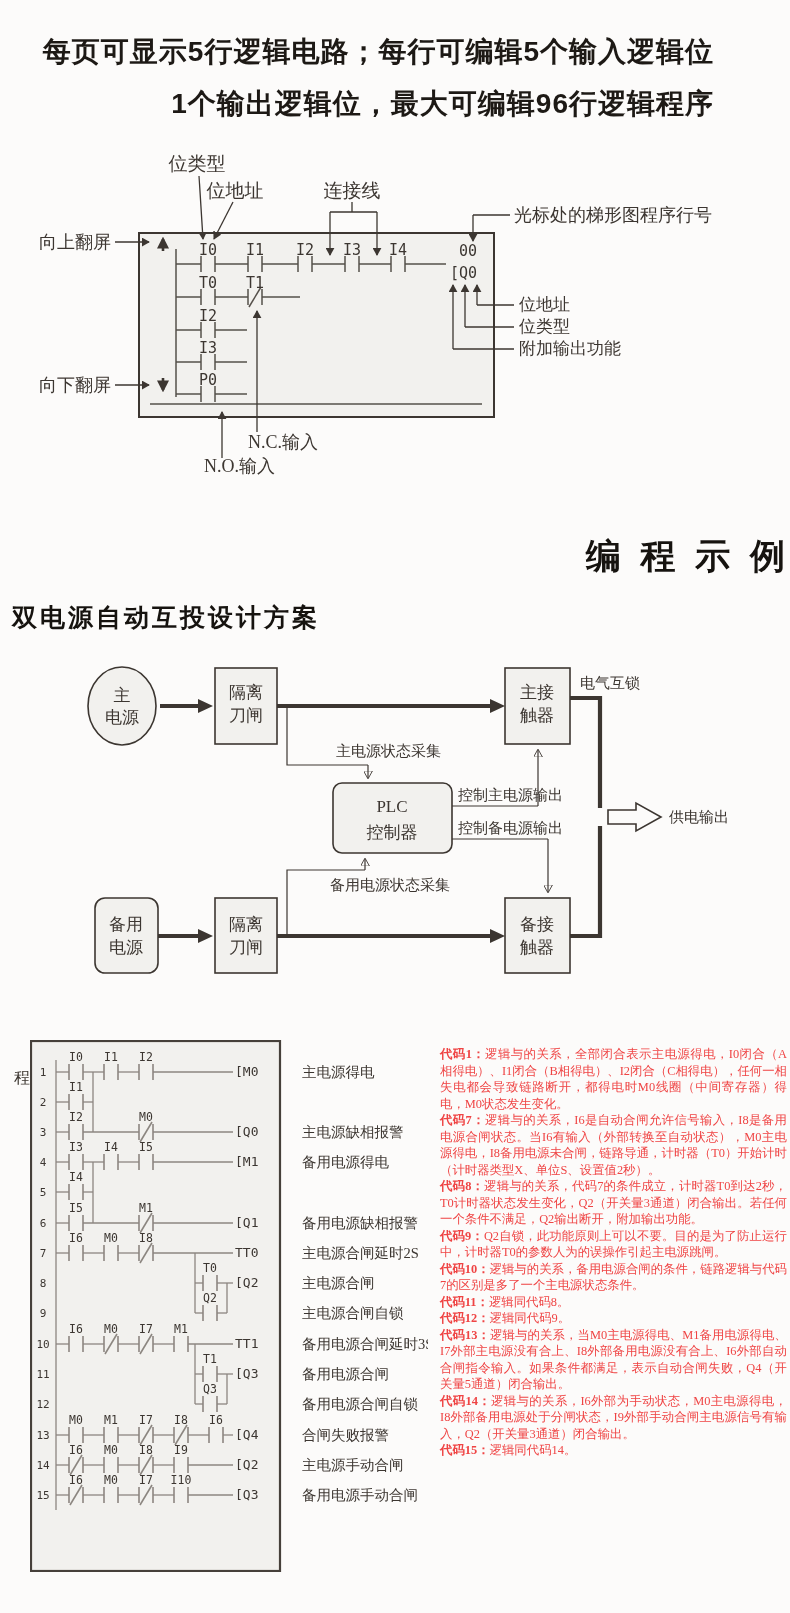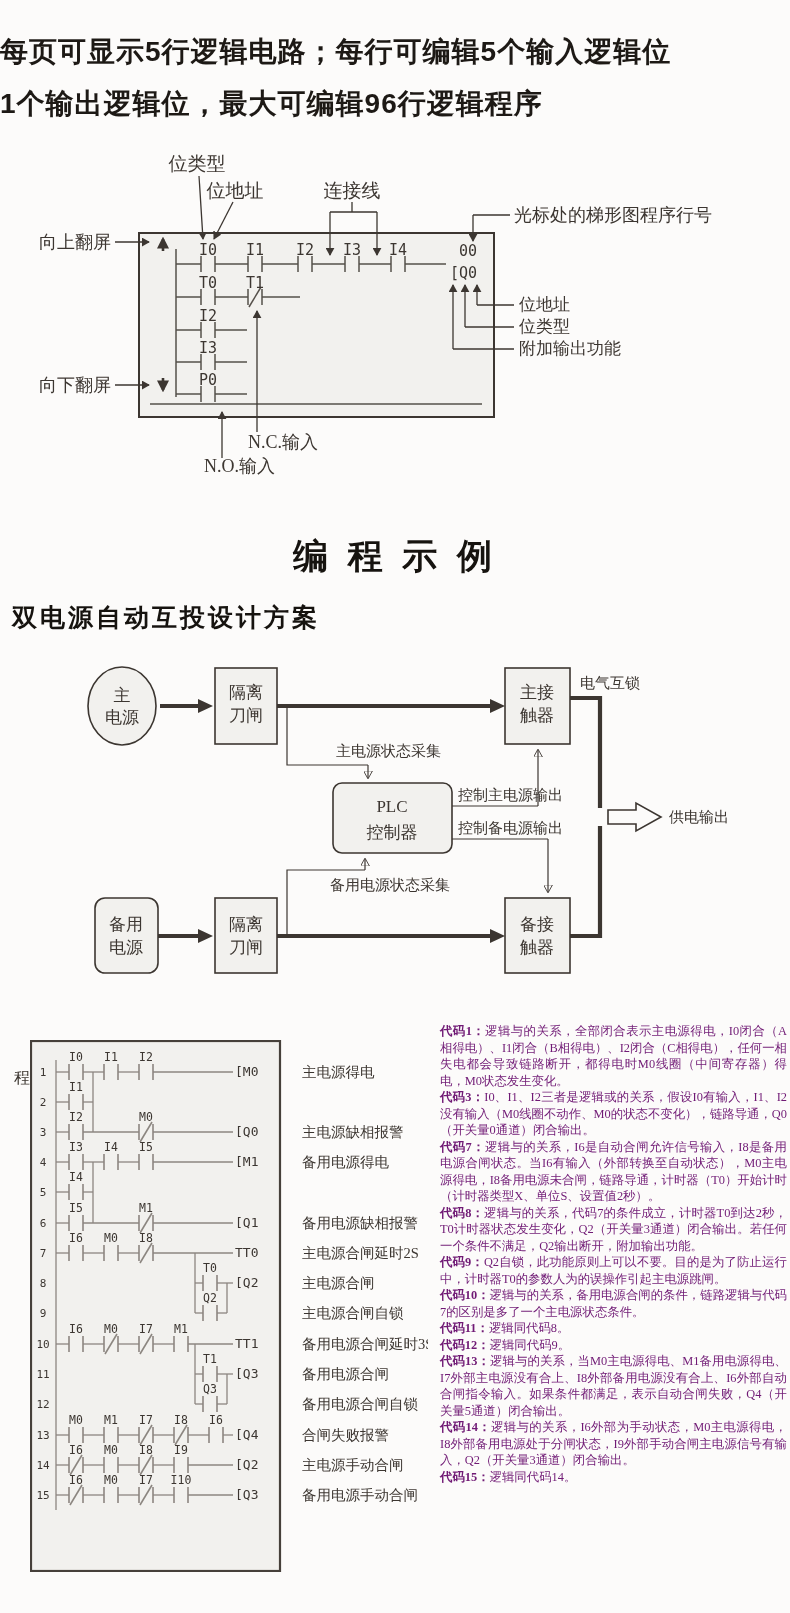--- a/index.html
+++ b/index.html
@@ -1,21 +1,21 @@
 <!DOCTYPE html>
 <html><head>
 <meta charset="utf-8">
 <style>
   html,body{margin:0;padding:0;}
   body{font-family:"Liberation Sans", sans-serif; background:#ffffff;}
   .page{position:relative;width:790px;height:1613px;background:#fcfbfa;overflow:hidden;color:#3a342e;}
   .abs{position:absolute;}
-  .hdr{left:0;top:26px;width:714px;text-align:left;font-weight:bold;color:#1d1915;
+  .hdr{left:0;top:26px;width:714px;text-align:right;font-weight:bold;color:#1d1915;
        font-size:28px;line-height:52px;letter-spacing:1px;}
-  .sec-title{left:0;top:533px;width:790px;text-align:center;font-weight:bold;color:#16130f;
+  .sec-title{left:0;top:533px;width:790px;text-align:right;font-weight:bold;color:#16130f;
        font-size:35px;letter-spacing:5px;}
   .sec-sub{left:0;top:601px;width:790px;text-align:left;font-weight:bold;color:#16130f;
        font-size:25px;letter-spacing:3px;margin-left:12px;}
   .prog-label{left:14px;top:1028px;font-family:"Liberation Serif",serif;font-size:16px;color:#3a342e;margin-top:40px;}
   svg text{fill:#3c3631;}
   .cjk{font-family:"Liberation Serif",serif;}
   
   .fbox{fill:#f2f1ee;stroke:#3c3631;stroke-width:2;}
   .lad line{stroke:#55504a;stroke-width:1.5;fill:none;}
   .ann line{stroke:#3c3631;stroke-width:1.3;fill:none;}
@@ -32,22 +32,22 @@
   .hollow{fill:#fcfbfa;stroke:#3c3631;stroke-width:1.6;}
   
   .pbox{fill:#f2f1ee;stroke:#46403a;stroke-width:2.2;}
   .pl{stroke:#8c8680;stroke-width:1.3;}
   .pl2{stroke:#8c8680;stroke-width:1.6;}
   .pnum{font-family:"DejaVu Sans Mono",monospace;font-size:11px;}
   .plab{font-family:"DejaVu Sans Mono",monospace;font-size:11.5px;}
   .pout{font-family:"DejaVu Sans Mono",monospace;font-size:13px;}
   .pdesc{font-family:"Liberation Serif",serif;font-size:14.5px;}
   
-  .notes{left:440px;top:1023px;width:347px;font-family:"Liberation Serif",serif;
-         font-size:12.4px;line-height:16.5px;text-align:justify;color:#701a75;}
+  .notes{left:440px;top:1046px;width:347px;font-family:"Liberation Serif",serif;
+         font-size:12.4px;line-height:16.5px;text-align:justify;color:#ef4444;}
   .notes p{margin:0;}
   .nl{font-weight:bold;}
 </style>
 </head>
 <body>
 
 <div class="page">
 
   <div class="abs hdr">
     <div>每页可显示5行逻辑电路；每行可编辑5个输入逻辑位</div>
@@ -446,21 +446,20 @@
       <text x="116" y="444" class="plab" text-anchor="middle">I7</text>
       <line x1="144" y1="447" x2="144" y2="463" class="pl2"></line>
       <line x1="158" y1="447" x2="158" y2="463" class="pl2"></line>
       <text x="151" y="444" class="plab" text-anchor="middle">I10</text>
       <text x="205" y="459" class="pout">[Q3</text>
       <text x="272" y="460" class="pdesc">备用电源手动合闸</text>
     </svg>
 
   <div class="abs notes">
     <p class="note"><span class="nl">代码1：</span><span>逻辑与的关系，全部闭合表示主电源得电，I0闭合（A相得电）、I1闭合（B相得电）、I2闭合（C相得电），任何一相失电都会导致链路断开，都得电时M0线圈（中间寄存器）得电，M0状态发生变化。</span></p>
-    <p class="note"><span class="nl">代码3：</span><span>I0、I1、I2三者是逻辑或的关系，假设I0有输入，I1、I2没有输入（M0线圈不动作、M0的状态不变化），链路导通，Q0（开关量0通道）闭合输出。</span></p>
     <p class="note"><span class="nl">代码7：</span><span>逻辑与的关系，I6是自动合闸允许信号输入，I8是备用电源合闸状态。当I6有输入（外部转换至自动状态），M0主电源得电，I8备用电源未合闸，链路导通，计时器（T0）开始计时（计时器类型X、单位S、设置值2秒）。</span></p>
     <p class="note"><span class="nl">代码8：</span><span>逻辑与的关系，代码7的条件成立，计时器T0到达2秒，T0计时器状态发生变化，Q2（开关量3通道）闭合输出。若任何一个条件不满足，Q2输出断开，附加输出功能。</span></p>
     <p class="note"><span class="nl">代码9：</span><span>Q2自锁，此功能原则上可以不要。目的是为了防止运行中，计时器T0的参数人为的误操作引起主电源跳闸。</span></p>
     <p class="note"><span class="nl">代码10：</span><span>逻辑与的关系，备用电源合闸的条件，链路逻辑与代码7的区别是多了一个主电源状态条件。</span></p>
     <p class="note"><span class="nl">代码11：</span><span>逻辑同代码8。</span></p>
     <p class="note"><span class="nl">代码12：</span><span>逻辑同代码9。</span></p>
     <p class="note"><span class="nl">代码13：</span><span>逻辑与的关系，当M0主电源得电、M1备用电源得电、I7外部主电源没有合上、I8外部备用电源没有合上、I6外部自动合闸指令输入。如果条件都满足，表示自动合闸失败，Q4（开关量5通道）闭合输出。</span></p>
     <p class="note"><span class="nl">代码14：</span><span>逻辑与的关系，I6外部为手动状态，M0主电源得电，I8外部备用电源处于分闸状态，I9外部手动合闸主电源信号有输入，Q2（开关量3通道）闭合输出。</span></p>
     <p class="note"><span class="nl">代码15：</span><span>逻辑同代码14。</span></p>
   </div>

